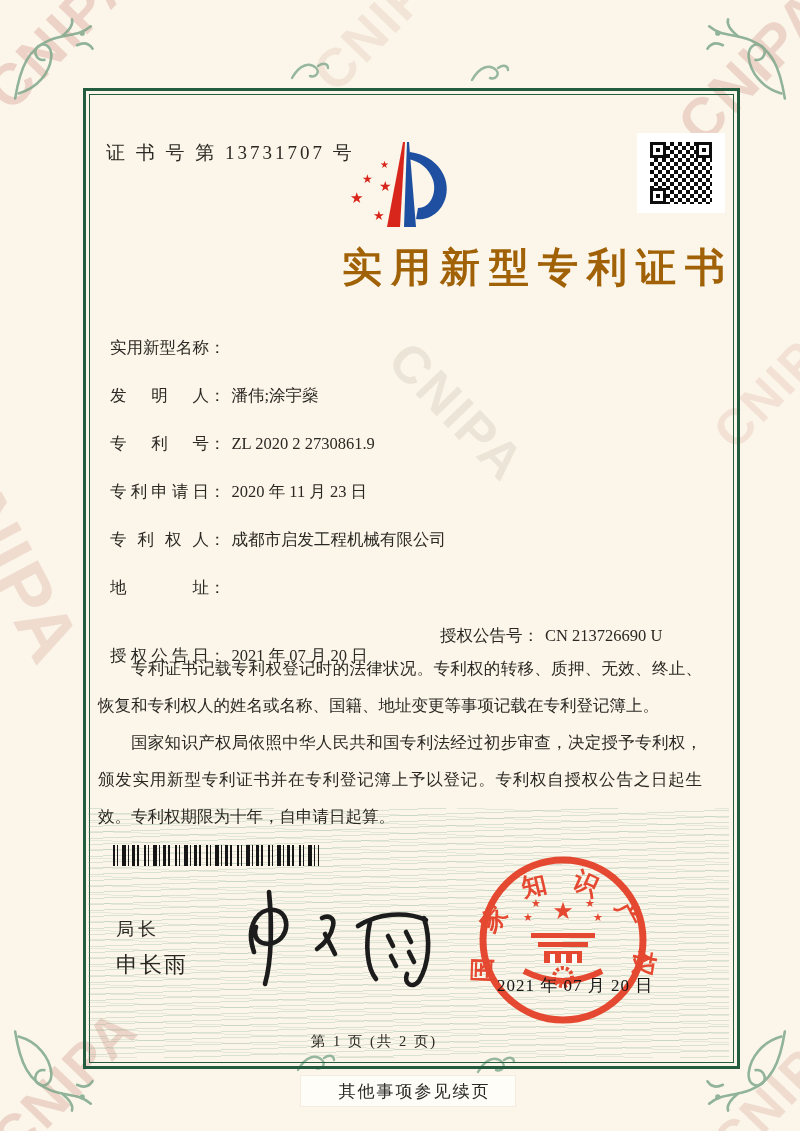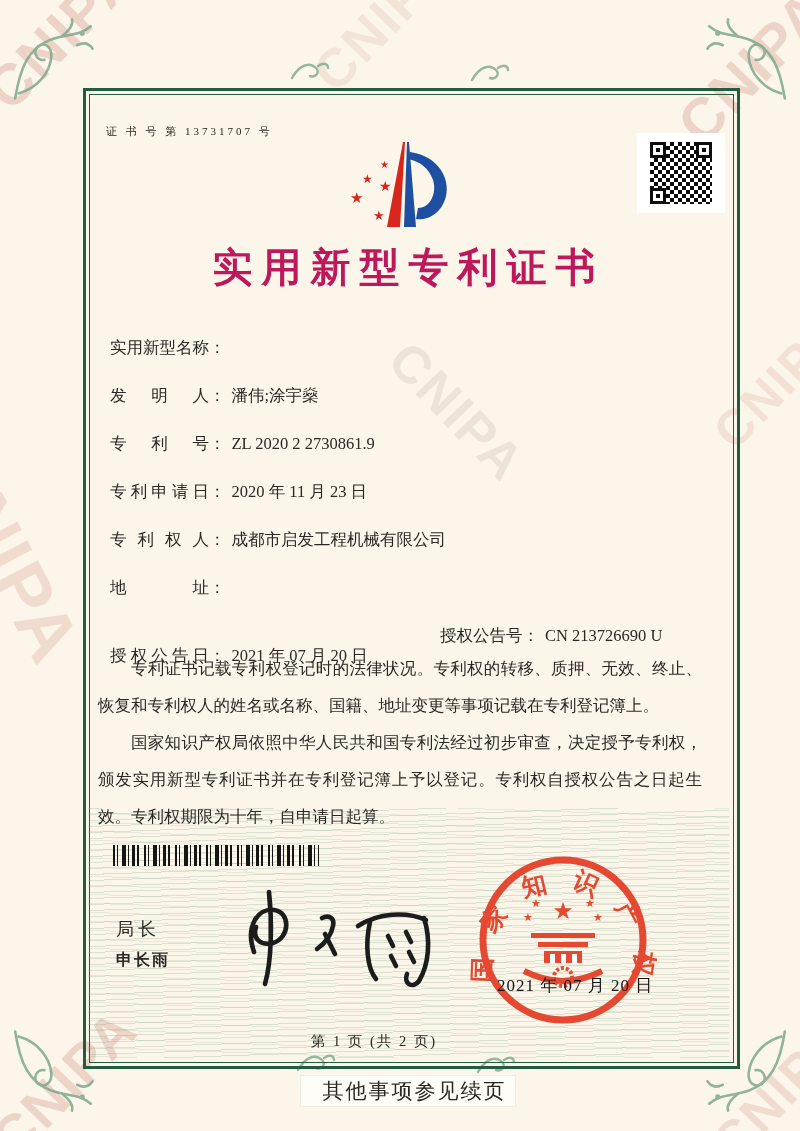--- a/index.html
+++ b/index.html
@@ -30,33 +30,33 @@
     content:"";position:absolute;inset:3px;border:1px solid #235c3e;pointer-events:none;
   }
   
   .waves{
     position:absolute;left:88px;top:808px;width:641px;height:250px;z-index:3;
     background:
       repeating-linear-gradient(178deg, rgba(130,170,140,.28) 0 1px, transparent 1px 6px),
       repeating-linear-gradient(182deg, rgba(130,170,140,.18) 0 1px, transparent 1px 9px);
   }
   
-  .cert-no{position:absolute;left:106px;top:124px;font-size:11px;letter-spacing:3px;z-index:5;}
+  .cert-no{position:absolute;left:106px;top:140px;font-size:19px;letter-spacing:3px;z-index:5;}
   .logo{position:absolute;left:336px;top:130px;width:160px;height:102px;z-index:5;}
   .qr-box{position:absolute;left:637px;top:133px;width:88px;height:80px;background:#fff;z-index:5;
     display:flex;align-items:center;justify-content:center;}
   .qr{position:relative;width:62px;height:62px;background:#fff;}
   .qr-mod{position:absolute;inset:0;
     background:repeating-conic-gradient(#0d0d0d 0 25%, #ffffff 0 50%) 0 0/8px 8px;}
   .finder{position:absolute;width:16px;height:16px;border:3px solid #0d0d0d;background:#fff;box-sizing:border-box;}
   .finder::after{content:"";position:absolute;left:3px;top:3px;width:4px;height:4px;background:#0d0d0d;}
   .finder.f1{left:0;top:0;} .finder.f2{right:0;top:0;} .finder.f3{left:0;bottom:0;}
   .title{
-    position:absolute;left:83px;top:240px;width:651px;text-align:center;z-index:5;
-    font-size:40px;font-weight:bold;letter-spacing:9px;color:#be185d;
+    position:absolute;left:83px;top:240px;width:651px;text-align:right;z-index:5;
+    font-size:40px;font-weight:bold;letter-spacing:9px;color:#a16207;
   }
   
   .fields{position:absolute;left:110px;top:336px;width:600px;z-index:5;font-size:16.5px;}
   .frow{display:flex;margin-bottom:25px;line-height:23px;white-space:nowrap;}
   .flabel{display:inline-block;width:99px;text-align:justify;text-align-last:justify;}
   .fcolon{display:inline-block;margin-right:6px;}
   .fvalue{display:inline-block;}
   .grant-first{display:inline-block;width:330px;margin-top:20px;}
   
   .paras{position:absolute;left:98px;top:650px;width:604px;z-index:5;
@@ -68,33 +68,33 @@
       repeating-linear-gradient(90deg,
         #161616 0 2px, transparent 2px 4px,
         #161616 4px 5px, transparent 5px 9px,
         #161616 9px 13px, transparent 13px 15px,
         #161616 15px 16px, transparent 16px 19px,
         #161616 19px 22px, transparent 22px 24px,
         #161616 24px 26px, transparent 26px 31px);
   }
   
   .signer-title{position:absolute;left:116px;top:917px;font-size:18px;letter-spacing:4px;z-index:5;text-align:center;}
-  .signer-name{position:absolute;left:116px;top:950px;font-size:16px;letter-spacing:2px;z-index:5;font-weight:bold;}
+  .signer-name{position:absolute;left:116px;top:950px;font-size:22px;letter-spacing:2px;z-index:5;}
   .signature{position:absolute;left:228px;top:882px;width:210px;height:108px;z-index:6;}
   
   .seal{position:absolute;left:468px;top:845px;width:190px;height:190px;z-index:6;opacity:.92;}
   .seal-date{position:absolute;left:497px;top:974px;width:160px;z-index:7;
     font-size:17px;color:#151515;letter-spacing:1px;white-space:nowrap;}
   
   .page-num{position:absolute;left:83px;top:1032px;width:582px;text-align:center;
     font-size:14.5px;letter-spacing:2px;z-index:5;}
   .note-box{position:absolute;left:301px;top:1076px;width:214px;height:30px;background:#fffdf8;
     z-index:5;display:flex;align-items:center;justify-content:center;
     box-shadow:0 0 0 1px rgba(120,110,90,.06);}
-  .note-box span{font-size:21px;letter-spacing:2px;margin-left:13px;}
+  .note-box span{font-size:17px;letter-spacing:2px;margin-left:13px;}
 </style>
 </head>
 <body>
 
 <div class="wm" style="left:-28px;top:76px;font-size:58px;color:rgba(214,158,148,.40);transform:rotate(-46deg);">CNIPA</div>
 <div class="wm" style="left:300px;top:60px;font-size:54px;color:rgba(214,158,148,.20);transform:rotate(-46deg);">CNIPA</div>
 <div class="wm" style="left:664px;top:110px;font-size:58px;color:rgba(214,158,148,.38);transform:rotate(-46deg);">CNIPA</div>
 <div class="wm" style="left:420px;top:330px;font-size:52px;color:rgba(180,168,152,.22);transform:rotate(46deg);">CNIPA</div>
 <div class="wm" style="left:-12px;top:430px;font-size:74px;color:rgba(214,158,148,.30);transform:rotate(62deg);">CNIPA</div>
 <div class="wm" style="left:702px;top:420px;font-size:50px;color:rgba(214,158,148,.24);transform:rotate(-46deg);">CNIPA</div>

